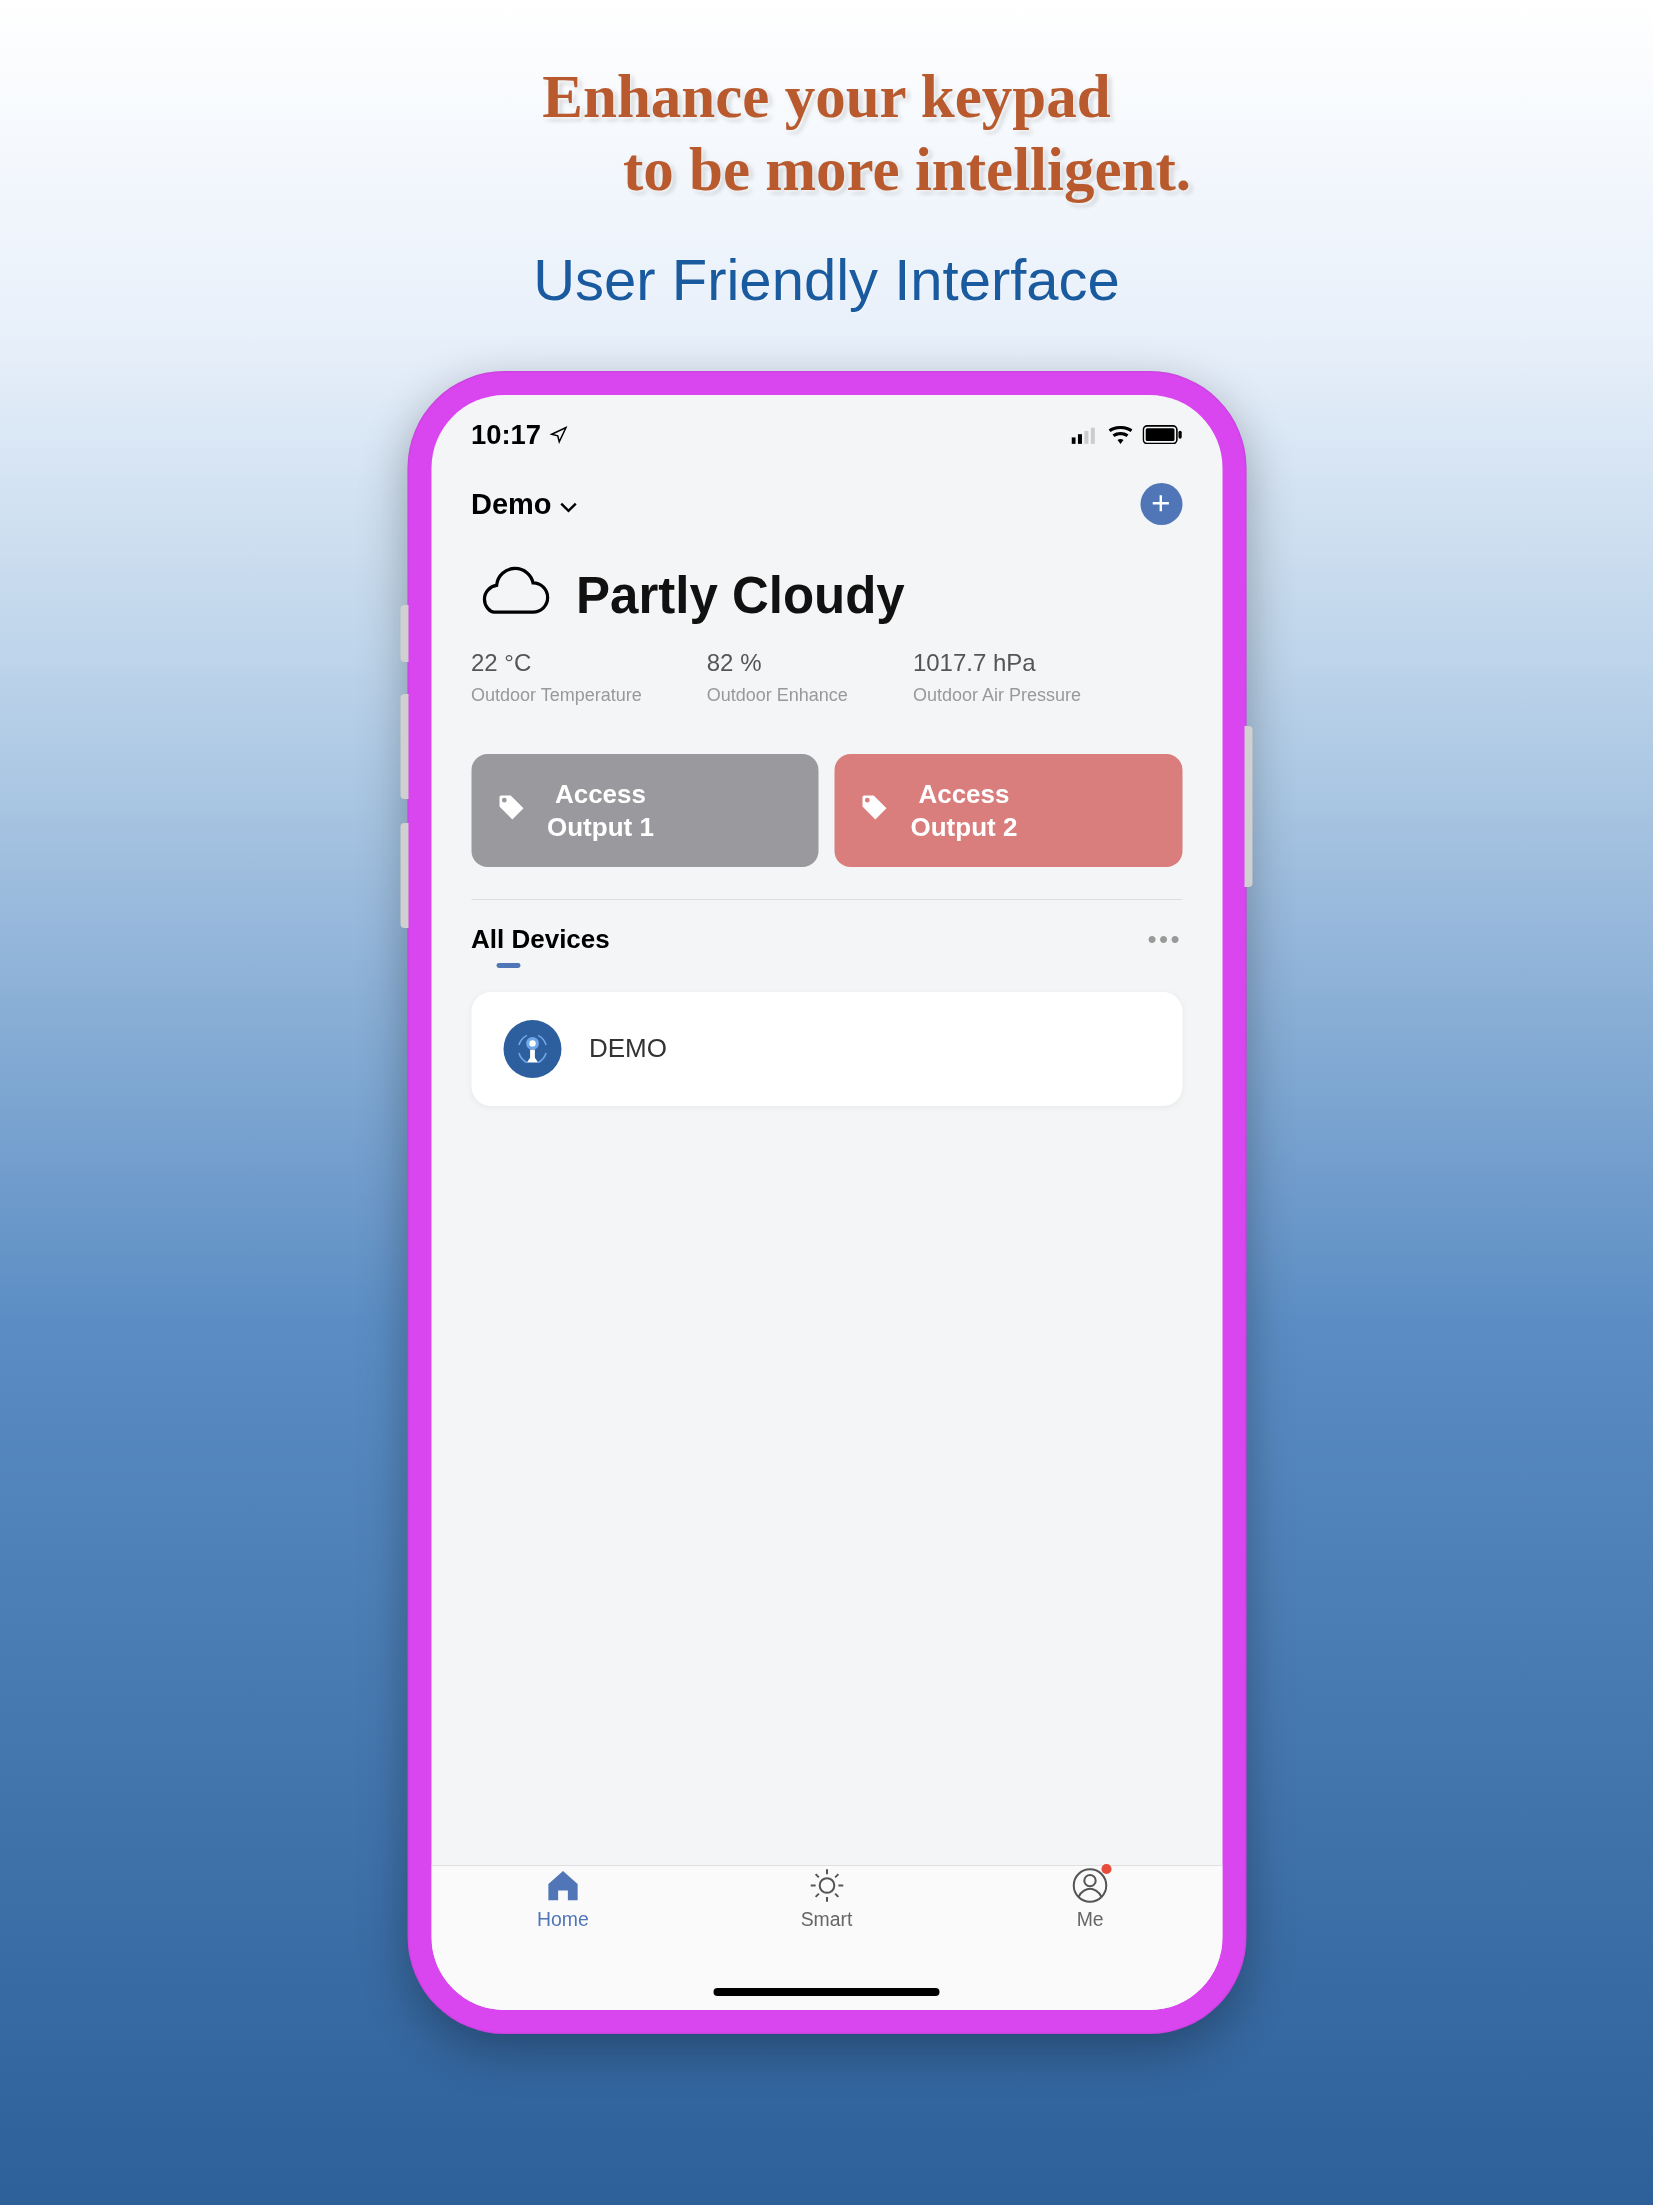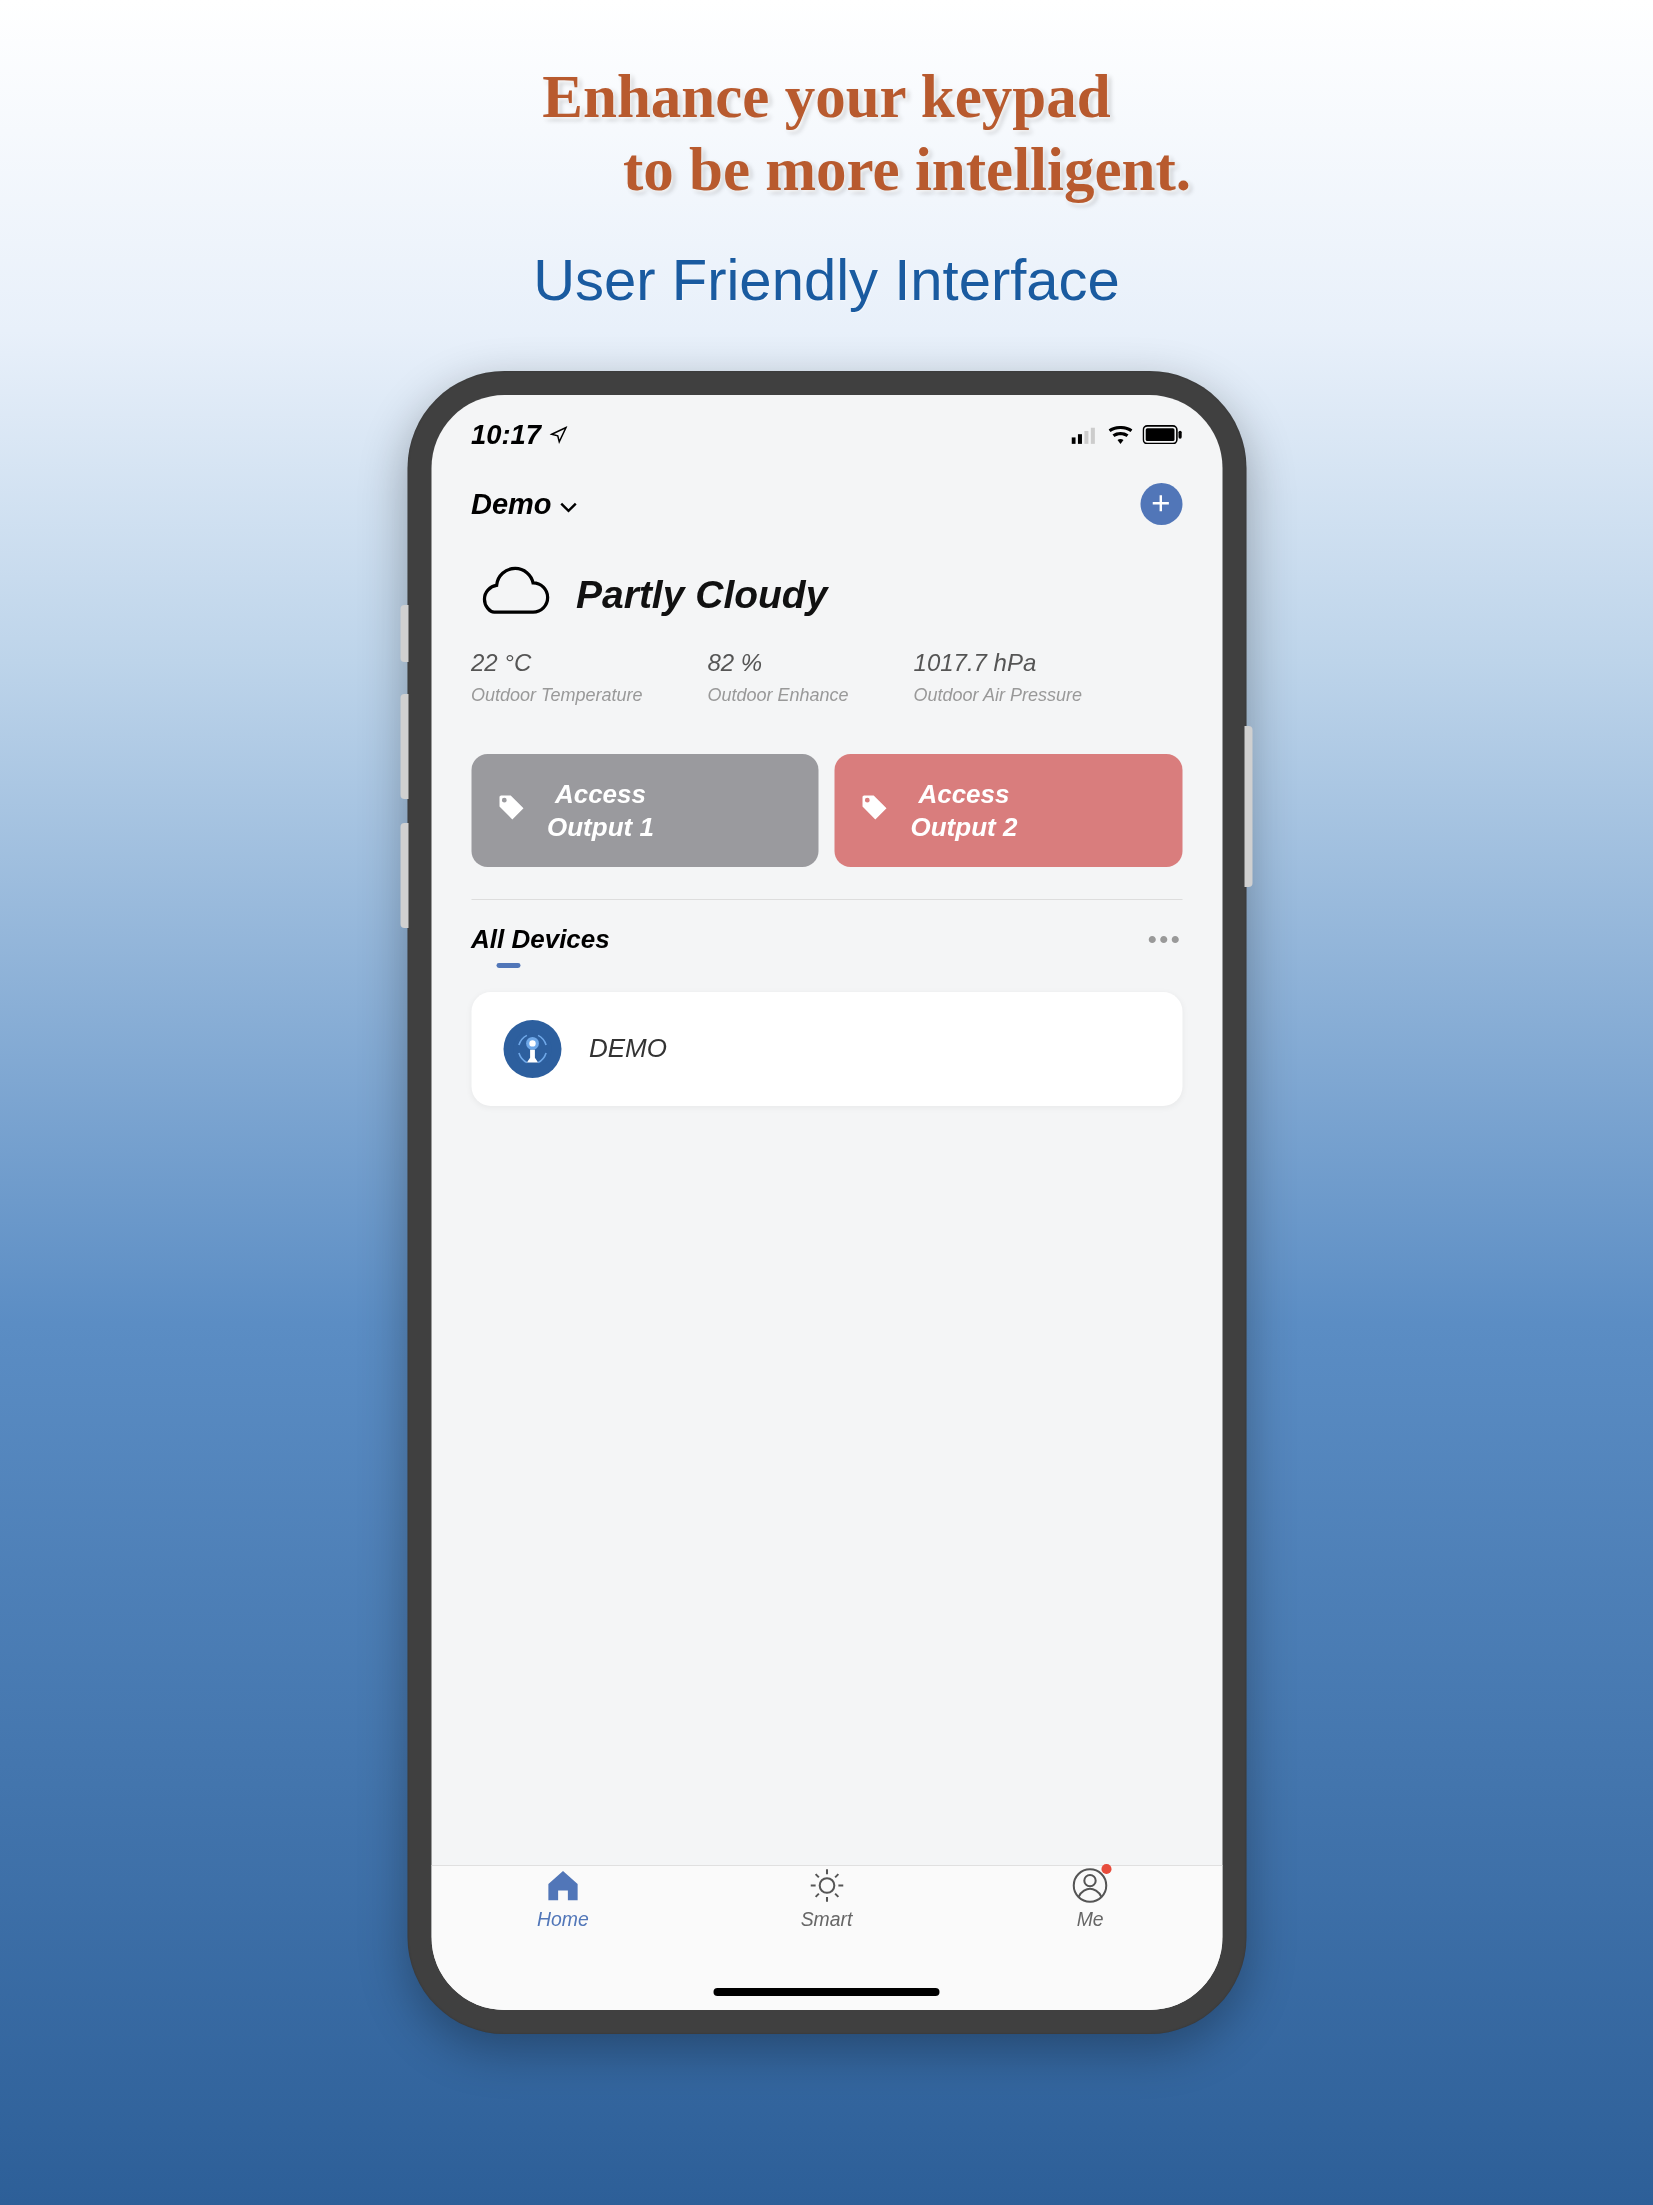--- a/index.html
+++ b/index.html
@@ -35,25 +35,24 @@
   font-weight: 500;
   text-shadow: 0.8px 0.8px 1.6px rgba(255,255,255,0.5);
 }
 .phone-frame {
   position: absolute;
   top: 371px;
   left: 50%;
   transform: translateX(-50%);
   width: 839px;
   height: 1663px;
-  background: #404040;
+  background: #d946ef;
   border-radius: 97px;
   box-shadow: 0 16px 48px rgba(0,0,0,0.3), inset 0 0 2.4px rgba(0,0,0,0.2);
   padding: 24px;
-  font-style: italic;
 }
 .phone-button-left1 {
   position: absolute;
   left: -6.5px;
   top: 234px;
   width: 8px;
   height: 57px;
   background: #d0d0d0;
   border-radius: 4px 0 0 4px;
 }
@@ -132,21 +131,21 @@
 .weather-section {
   padding: 16px 40px 24px 40px;
 }
 .weather-main {
   display: flex;
   align-items: center;
   gap: 24px;
   margin-bottom: 24px;
 }
 .weather-title {
-  font-size: 39px;
+  font-size: 51px;
   font-weight: 700;
   color: #111;
 }
 .weather-stats {
   display: flex;
   gap: 65px;
 }
 .stat-block { }
 .stat-value {
   font-size: 24px;

